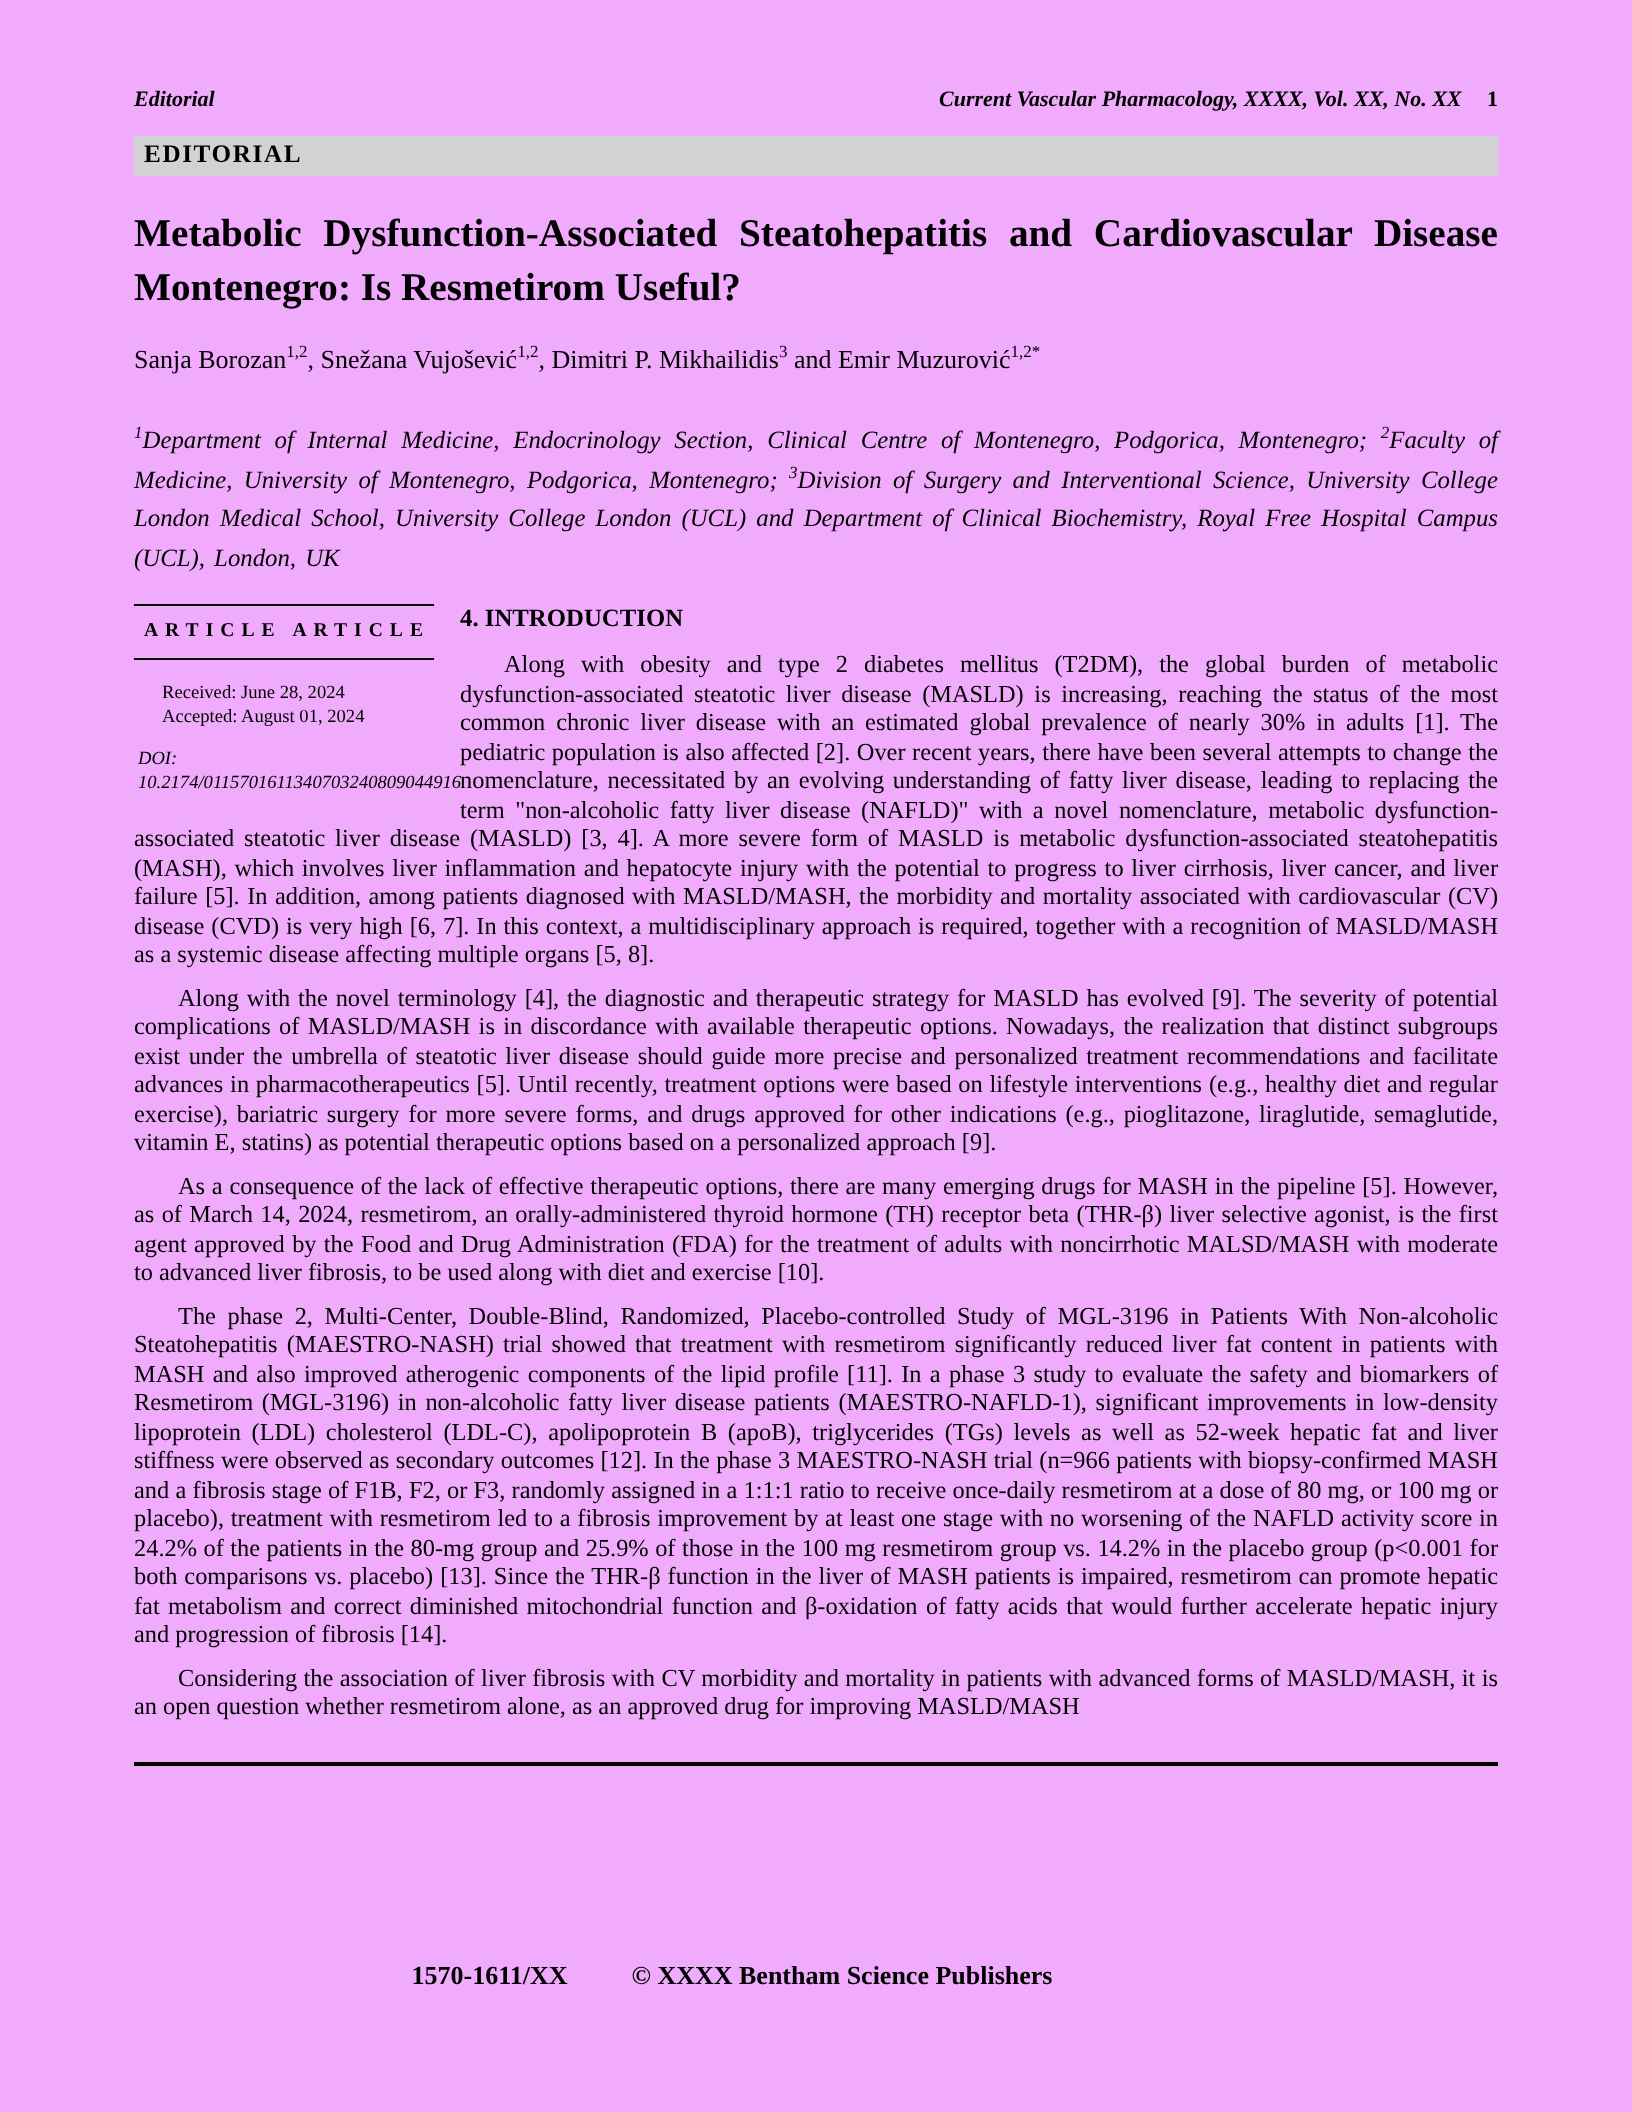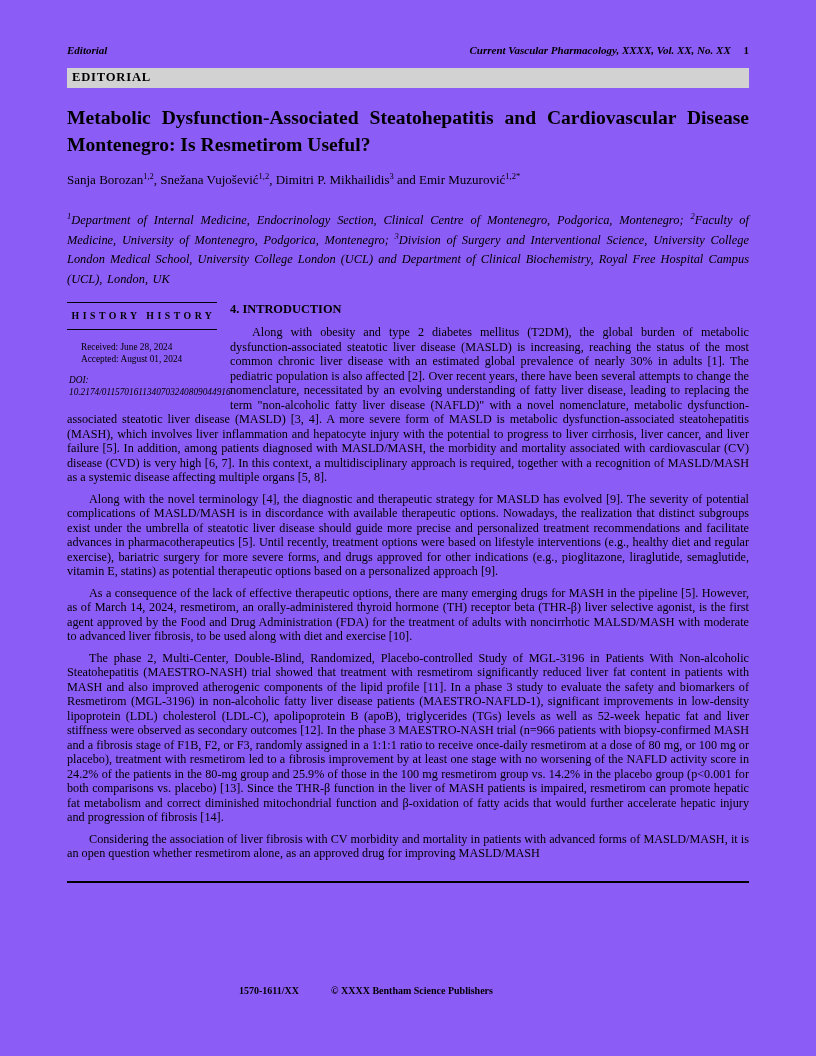--- a/index.html
+++ b/index.html
@@ -2,21 +2,21 @@
 <html><head>
 <meta charset="utf-8">
 <style>
   * { margin: 0; padding: 0; box-sizing: border-box; }
   html, body { background: #ffffff; }
   .page {
     position: relative;
     width: 816px;
     height: 1056px;
     margin: 0 auto;
-    background: #8b5cf6;
+    background: #f0abfc;
     padding: 44px 67px 0 67px;
     font-family: "Liberation Serif", "DejaVu Serif", serif;
     color: #000000;
     overflow: hidden;
   }
   
   .running-head {
     display: flex;
     justify-content: space-between;
     align-items: baseline;
@@ -107,21 +107,21 @@
   
   .footer {
     position: absolute;
     left: 63px;
     right: 67px;
     bottom: 60px;
     display: flex;
     justify-content: center;
     gap: 32px;
     font-weight: bold;
-    font-size: 10px;
+    font-size: 13px;
     transform: translateX(-40px);
   }
 </style>
 </head>
 <body>
 
 <div class="page">
 
   <div class="running-head">
     <span class="rh-left">Editorial</span>
@@ -134,21 +134,21 @@
   <div class="banner" style="background: rgb(210, 210, 210);">EDITORIAL</div>
 
   <h1 class="title">Metabolic Dysfunction-Associated Steatohepatitis and Cardiovascular Disease Montenegro: Is Resmetirom Useful?</h1>
 
   <p class="authors">Sanja Borozan<sup>1,2</sup>, Snežana Vujošević<sup>1,2</sup>, Dimitri P. Mikhailidis<sup>3</sup> and Emir Muzurović<sup>1,2*</sup></p>
 
   <p class="affiliations"><sup>1</sup>Department of Internal Medicine, Endocrinology Section, Clinical Centre of Montenegro, Podgorica, Montenegro; <sup>2</sup>Faculty of Medicine, University of Montenegro, Podgorica, Montenegro; <sup>3</sup>Division of Surgery and Interventional Science, University College London Medical School, University College London (UCL) and Department of Clinical Biochemistry, Royal Free Hospital Campus (UCL), London, UK</p>
 
   <div class="body-flow">
     <aside class="article-history">
-      <div class="ah-heading">HISTORY HISTORY</div>
+      <div class="ah-heading">ARTICLE ARTICLE</div>
       <div class="ah-dates">
         <div>Received: June 28, 2024</div>
         <div>Accepted: August 01, 2024</div>
       </div>
       <div class="ah-doi">
         <div>DOI:</div>
         <div>10.2174/0115701611340703240809044916</div>
       </div>
     </aside>
     <h2 class="section-heading">4. INTRODUCTION</h2>

